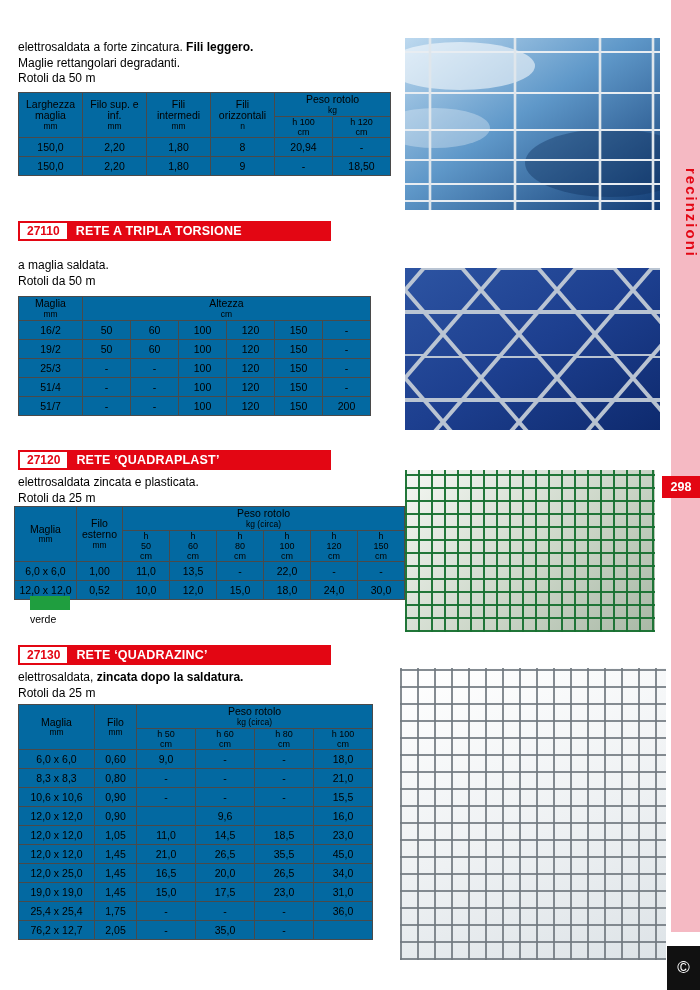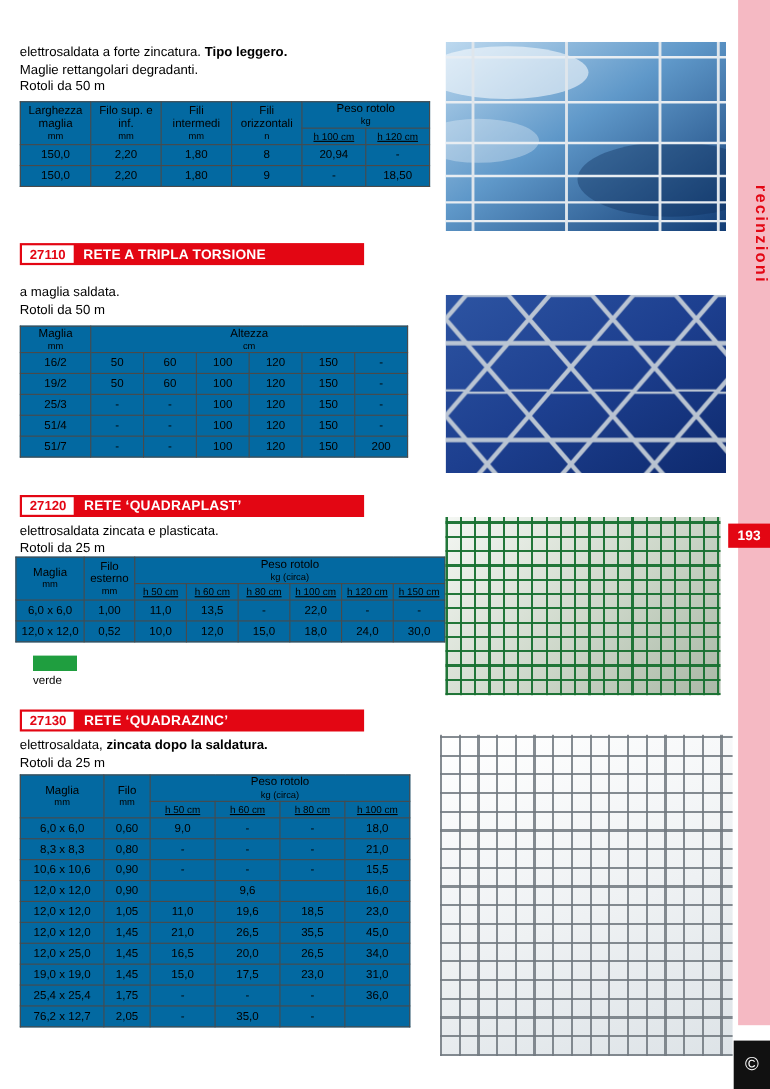--- a/index.html
+++ b/index.html
@@ -32,21 +32,21 @@
 
   
   table.spec { position:absolute; border-collapse:collapse; table-layout:fixed; background:#0369a1; }
   .spec th, .spec td {
     border:1px solid #4a4a4a; text-align:center; vertical-align:middle;
     padding:1px 2px; font-size:10.5px; height:19px; overflow:hidden;
   }
   .spec th { font-weight:normal; }
   .spec .lbl { display:block; font-size:10.5px; line-height:11.5px; }
   .spec .unit { display:block; font-size:8.5px; line-height:9.5px; }
-  .spec th.sub { font-size:9px; height:15px; padding:0 1px;text-decoration:underline; }
+  .spec th.sub { font-size:9px; height:15px; padding:0 15px; }
   .w76{width:76px}.w64{width:64px}.w62{width:62px}.w58{width:58px}
   .w48{width:48px}.w47{width:47px}.w46{width:46px}.w42{width:42px}.w59{width:59px}
 
   .t1{left:18px; top:92px;}
   .t2{left:18px; top:296px;}
   .t3{left:14px; top:506px;}
   .t4{left:18px; top:704px;}
 
   
   .photo { position:absolute; overflow:hidden; }
@@ -92,21 +92,21 @@
     background:#111; color:#fff; display:flex; align-items:center; justify-content:center;
     font-size:17px;
   }
 </style>
 </head>
 <body>
 
 <div class="page">
 
   <div class="desc" style="top:40px">
-    <div><span>elettrosaldata a forte zincatura. </span><b>Tipo leggero.</b></div>
+    <div><span>elettrosaldata a forte zincatura. </span><b>Fili leggero.</b></div>
     <div>Maglie rettangolari degradanti.</div>
     <div>Rotoli da 50 m</div>
   </div>
 
   <table class="spec t1">
     <colgroup>
         <col class="w64">
         <col class="w64">
         <col class="w64">
         <col class="w64">
@@ -435,21 +435,21 @@
           <td>0,90</td>
           <td></td>
           <td>9,6</td>
           <td></td>
           <td>16,0</td>
         </tr>
         <tr>
           <td>12,0 x 12,0</td>
           <td>1,05</td>
           <td>11,0</td>
-          <td>19,6</td>
+          <td>14,5</td>
           <td>18,5</td>
           <td>23,0</td>
         </tr>
         <tr>
           <td>12,0 x 12,0</td>
           <td>1,45</td>
           <td>21,0</td>
           <td>26,5</td>
           <td>35,5</td>
           <td>45,0</td>
@@ -487,18 +487,18 @@
           <td></td>
         </tr>
       </tbody>
   </table>
 
   <div class="photo photo4"></div>
 
   <div class="sidebar">
     <div class="sidebar-label">recinzioni</div>
   </div>
-  <div class="page-number">193</div>
+  <div class="page-number">298</div>
   <div class="copyright-box">
     <span>©</span>
   </div>
 
 </div>
 
 </body></html>

